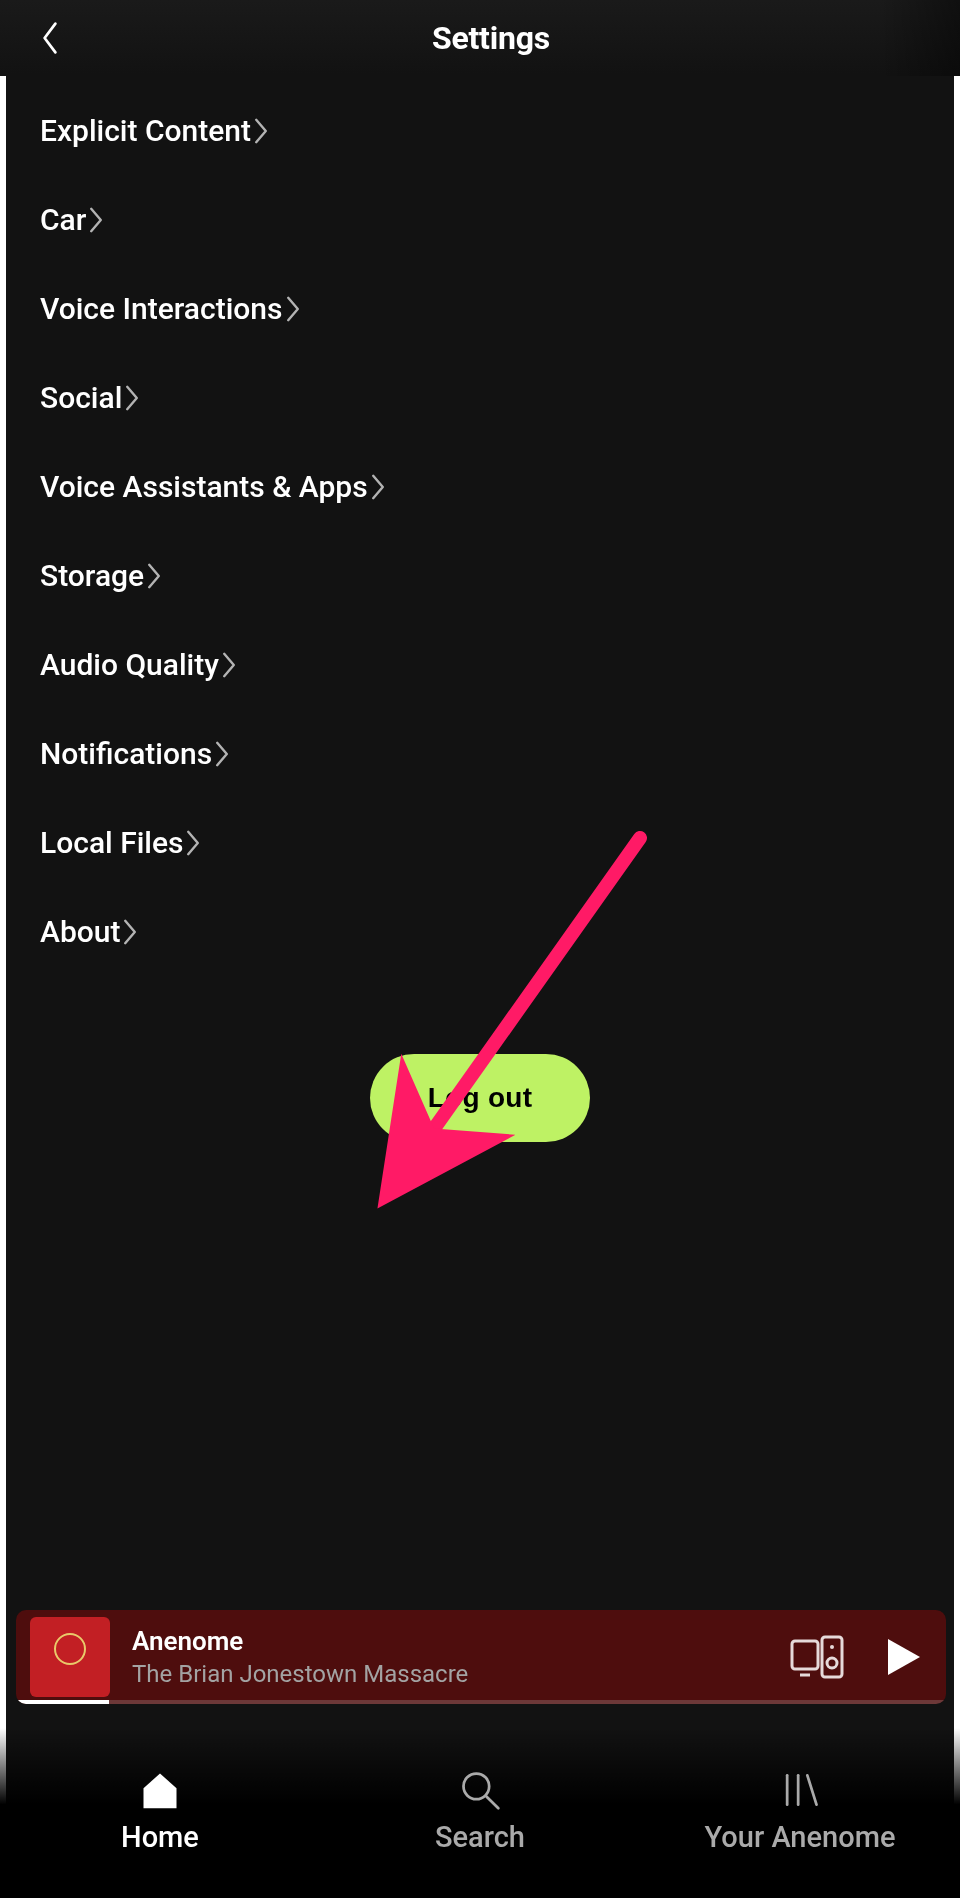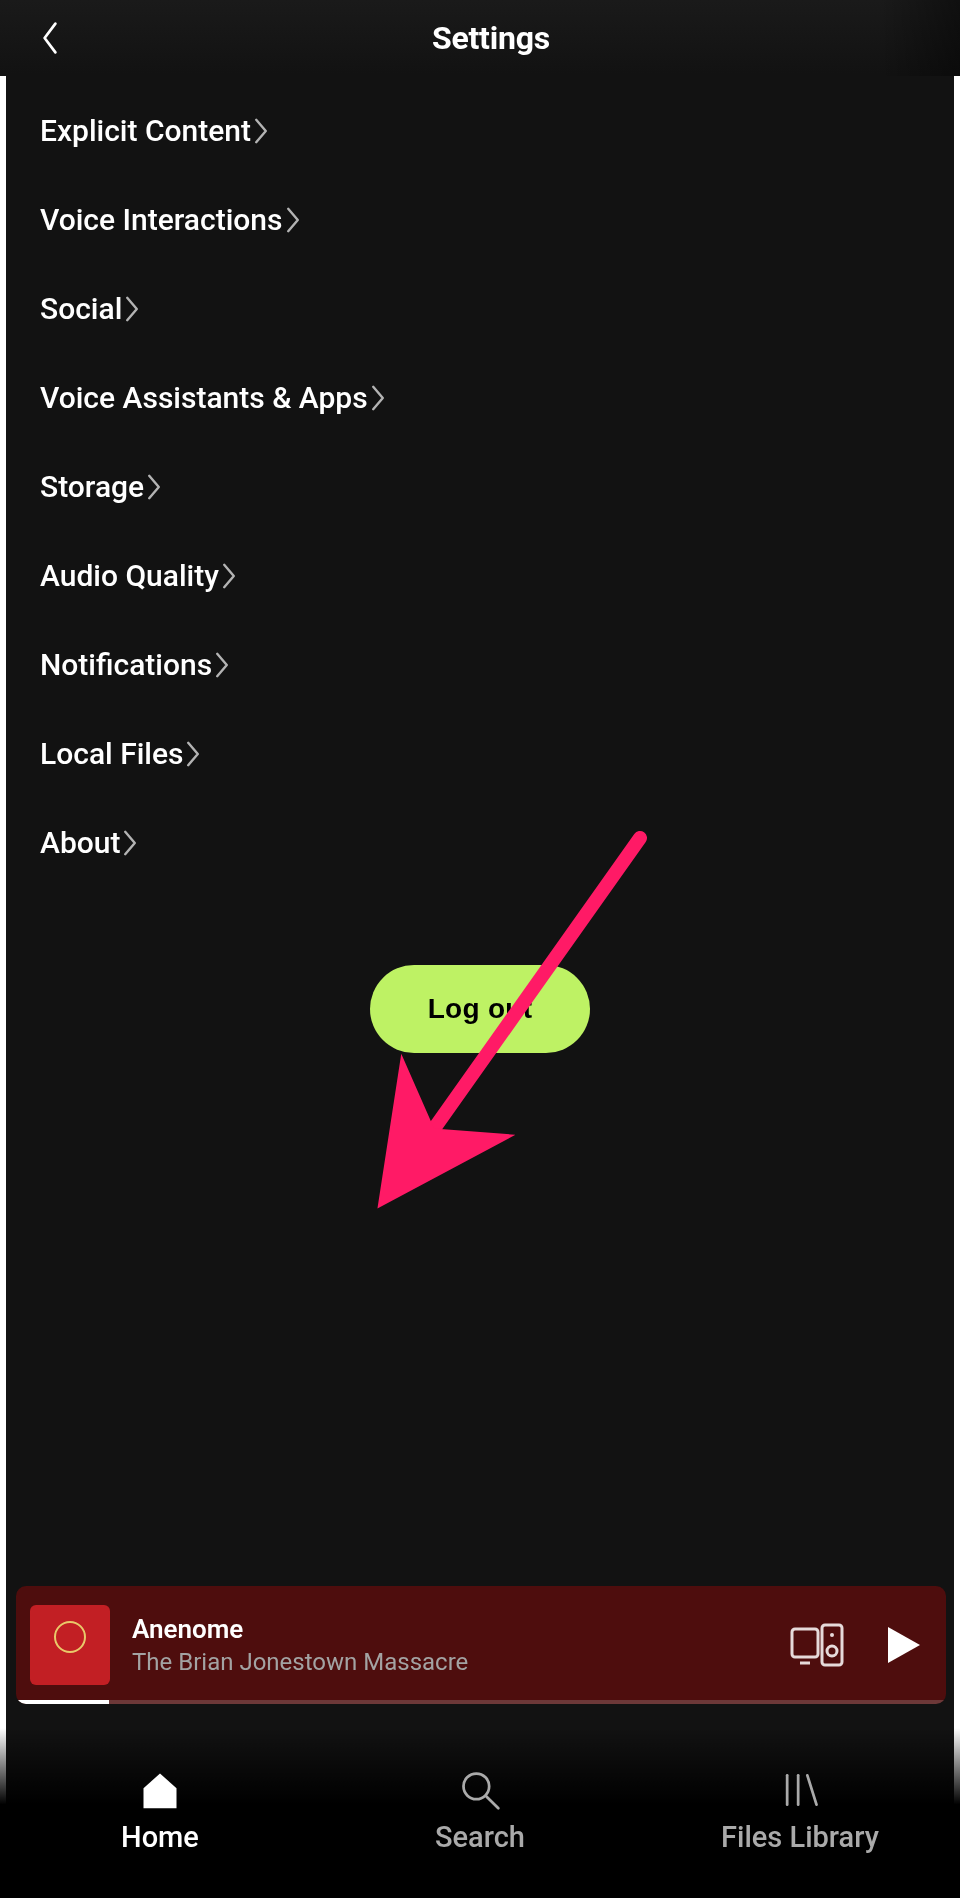--- a/index.html
+++ b/index.html
@@ -104,21 +104,21 @@
     height: 1898px;
     pointer-events: none;
   }
 
   
   .now-playing {
     position: absolute;
     left: 16px;
     right: 14px;
     bottom: 194px;
-    height: 118px;
+    height: 94px;
     background: var(--nowplaying-bg);
     border-radius: 10px;
     display: flex;
     align-items: center;
     padding: 0 22px 0 14px;
     overflow: hidden;
   }
   .album-art {
     width: 80px;
     height: 80px;
@@ -239,20 +239,28 @@
   <div class="settings-item">
     <span class="settings-item-label">Explicit Content</span>
     <span class="chevron-right">
       <svg viewBox="0 0 24 40">
           <polyline points="6,6 18,20 6,34" fill="none" stroke="#b3b3b3" stroke-width="3" stroke-linecap="round" stroke-linejoin="round"></polyline>
         </svg>
     </span>
   </div>
 
 
+  <div class="settings-item">
+    <span class="settings-item-label">Car</span>
+    <span class="chevron-right">
+      <svg viewBox="0 0 24 40">
+          <polyline points="6,6 18,20 6,34" fill="none" stroke="#b3b3b3" stroke-width="3" stroke-linecap="round" stroke-linejoin="round"></polyline>
+        </svg>
+    </span>
+  </div>
 
   <div class="settings-item">
     <span class="settings-item-label">Voice Interactions</span>
     <span class="chevron-right">
       <svg viewBox="0 0 24 40">
           <polyline points="6,6 18,20 6,34" fill="none" stroke="#b3b3b3" stroke-width="3" stroke-linecap="round" stroke-linejoin="round"></polyline>
         </svg>
     </span>
   </div>
 
@@ -363,21 +371,21 @@
       <line x1="31" y1="31" x2="44" y2="44" stroke-linecap="round"></line>
     </svg>
     <span class="nav-label">Search</span>
   </div>
   <div class="nav-item inactive">
     <svg viewBox="0 0 48 48" fill="none" stroke="#aaaaaa" stroke-width="3" stroke-linecap="round">
       <line x1="10" y1="8" x2="10" y2="40"></line>
       <line x1="22" y1="8" x2="22" y2="40"></line>
       <line x1="32" y1="8" x2="42" y2="40"></line>
     </svg>
-    <span class="nav-label">Files Library</span>
+    <span class="nav-label">Your Anenome</span>
   </div>
 </div>
 
 <svg class="annotation-arrow" viewBox="0 0 960 1898">
   <defs>
     <marker id="arrowhead" markerWidth="14" markerHeight="14" refX="4" refY="5" orient="auto" markerUnits="strokeWidth">
       <polygon points="0,0 10,5 0,10 3,5" fill="#ff1a66"></polygon>
     </marker>
   </defs>
   <line x1="640" y1="838" x2="426" y2="1140" stroke="#ff1a66" stroke-width="14" stroke-linecap="round" marker-end="url(#arrowhead)"></line>

